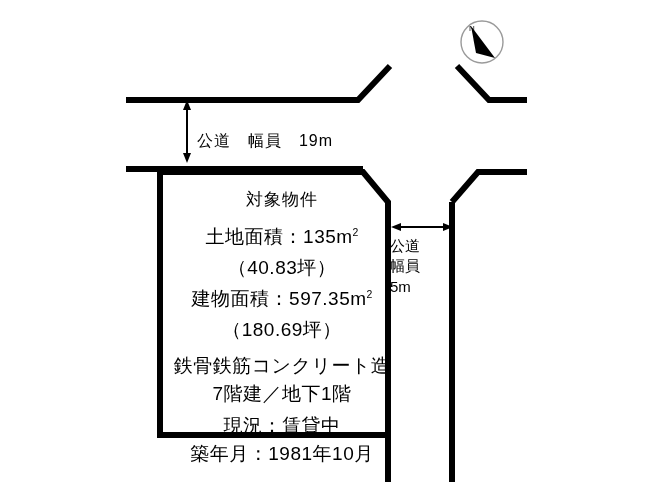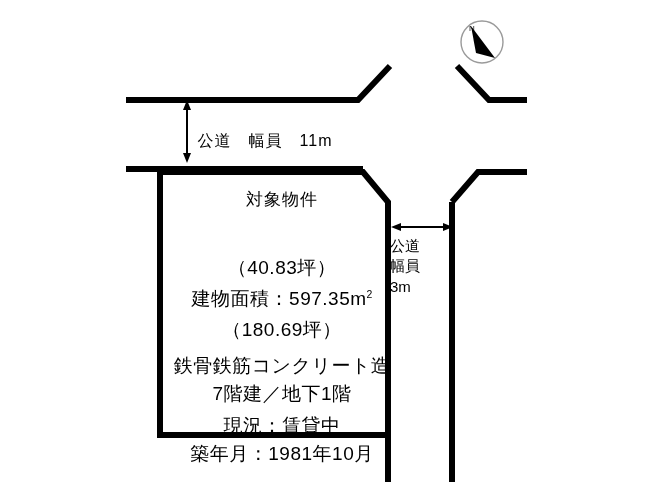--- a/index.html
+++ b/index.html
@@ -125,30 +125,33 @@
     </g>
 
     <g>
       <circle class="compass-circle" cx="482" cy="42" r="21"></circle>
       <polygon class="compass-needle" points="471,26 495,58 476,53"></polygon>
       <text class="compass-n" x="469" y="31">N</text>
     </g>
 
   </svg>
 
-  <div class="txt road-label-h centered" style="left:265px; top:133px;">公道　幅員　11m</div>
+  <div class="txt road-label-h centered" style="left:265px; top:133px;">公道　幅員　19m</div>
 
   <div class="txt road-label-v centered" style="left:421px; top:236px;">
     <div>公道</div>
     <div>幅員</div>
-    <div>3m</div>
+    <div>5m</div>
   </div>
 
   <div class="txt lot-title centered" style="left:282px; top:191px;">対象物件</div>
 
+  <div class="txt lot-info centered" style="left:282px; top:227px;">
+    <span>土地面積：</span><span>135</span><span>m<span class="sup2">2</span></span>
+  </div>
 
   <div class="txt lot-info centered" style="left:282px; top:258px;">（40.83坪）</div>
 
   <div class="txt lot-info centered" style="left:282px; top:289px;">
     <span>建物面積：</span><span>597.35</span><span>m<span class="sup2">2</span></span>
   </div>
 
   <div class="txt lot-info centered" style="left:282px; top:320px;text-align:center;">（180.69坪）</div>
 
   <div class="txt lot-info centered" style="left:282px; top:356px;text-align:center;">鉄骨鉄筋コンクリート造</div>

